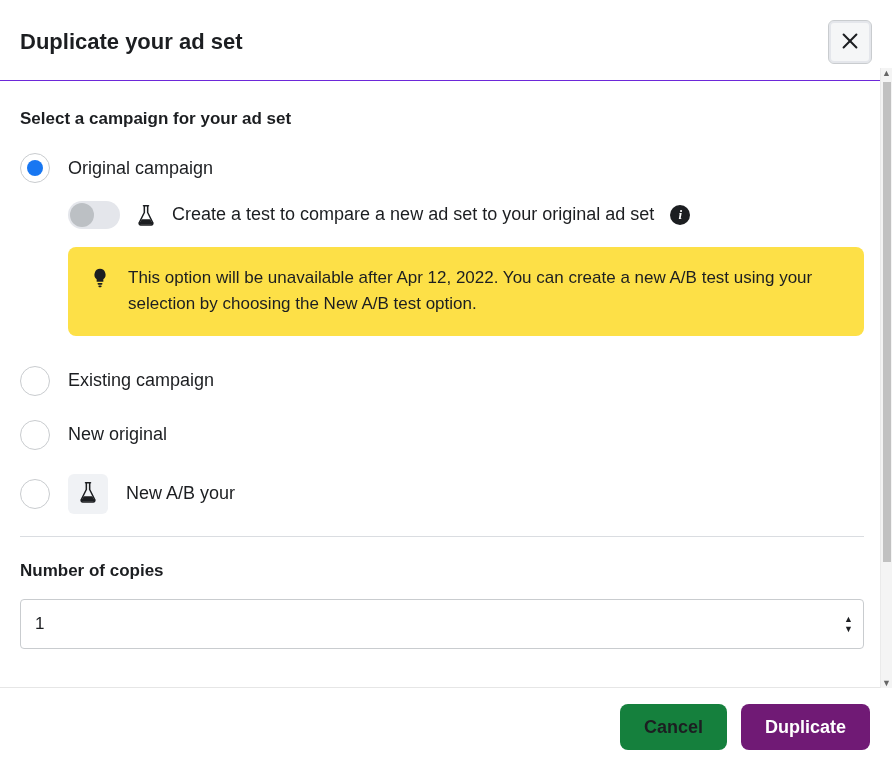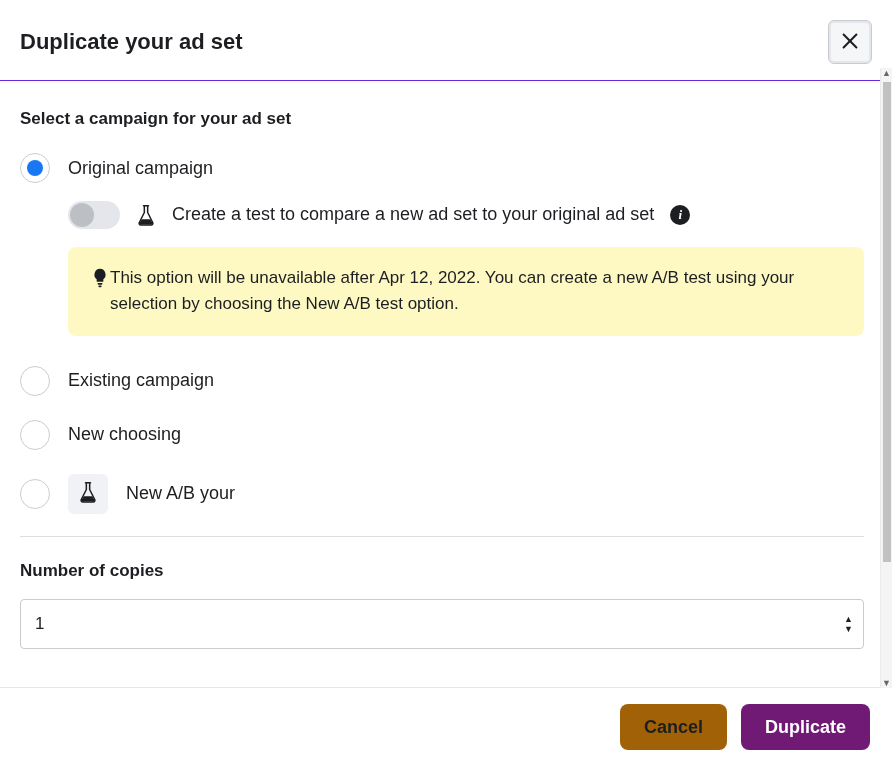--- a/index.html
+++ b/index.html
@@ -132,24 +132,25 @@
       font-size: 13px;
       font-weight: 700;
       display: inline-flex;
       align-items: center;
       justify-content: center;
       flex-shrink: 0;
       font-family: Georgia, serif;
       font-style: italic;
     }
     .notice {
-      background: #fef9c3;
+      background: #fde047;
       border-radius: 8px;
       padding: 18px 22px;
       display: flex;
+      gap: 18px;
       align-items: flex-start;
       max-width: 800px;
     }
     .bulb-icon {
       flex-shrink: 0;
       margin-top: 2px;
     }
     .bulb-icon svg { width: 20px; height: 22px; }
     .notice-text {
       font-size: 17px;
@@ -212,21 +213,21 @@
     .btn {
       height: 46px;
       padding: 0 24px;
       border-radius: 8px;
       font-size: 18px;
       font-weight: 600;
       cursor: pointer;
       border: none;
     }
     .btn-cancel {
-      background: #a16207;
+      background: #15803d;
       color: #1c1e21;
     }
     .btn-primary {
       background: #701a75;
       color: #ffffff;
     }
     .scroll-rail {
       position: absolute;
       right: 0;
       top: 68px;
@@ -303,21 +304,21 @@
 
     <div style="height:12px"></div>
 
     <div class="radio-row" style="margin-bottom:24px;">
       <div class="radio"></div>
       <span class="radio-label">Existing campaign</span>
     </div>
 
     <div class="radio-row" style="margin-bottom:24px;">
       <div class="radio"></div>
-      <span class="radio-label">New choosing</span>
+      <span class="radio-label">New original</span>
     </div>
 
     <div class="radio-row">
       <div class="radio"></div>
       <div class="badge-box">
         <span>
           <svg width="20" height="24" viewBox="0 0 24 28">
               <path d="M9 3 h6 M10 3 v8 l-6 12 a2 2 0 0 0 2 3 h12 a2 2 0 0 0 2 -3 l-6 -12 v-8" fill="none" stroke="#1c1e21" stroke-width="1.8" stroke-linecap="round" stroke-linejoin="round"></path>
               <path d="M7 19 h10 l3 5 a1 1 0 0 1 -1 1.5 h-14 a1 1 0 0 1 -1 -1.5 z" fill="#1c1e21"></path>
             </svg>

